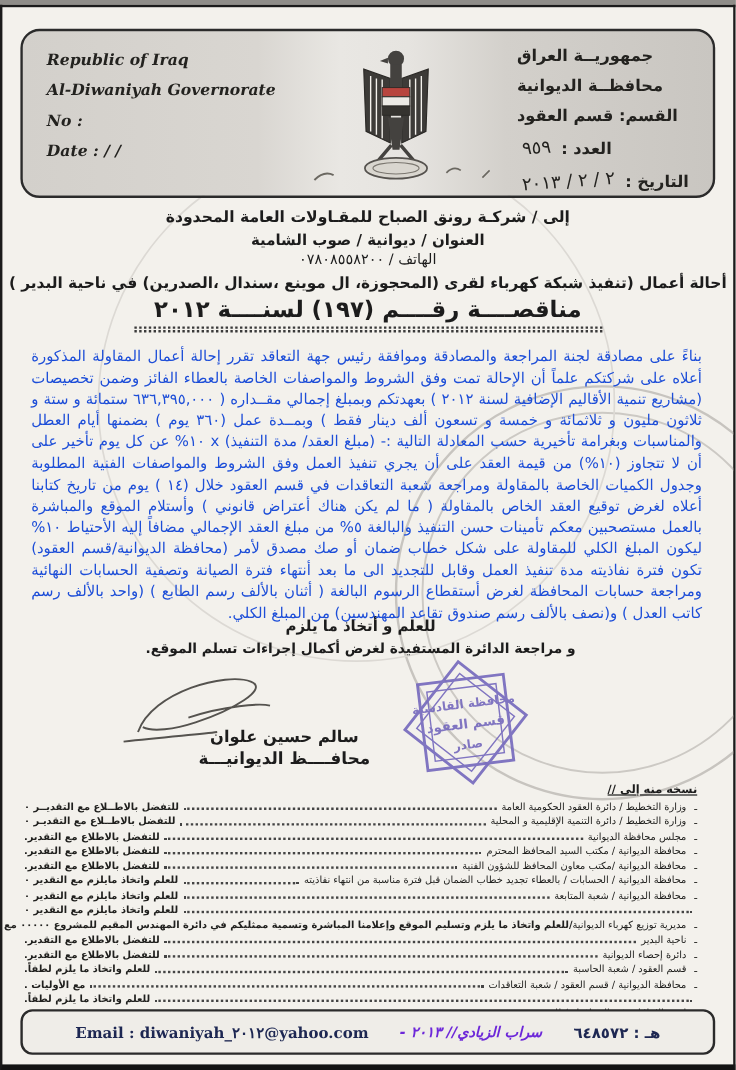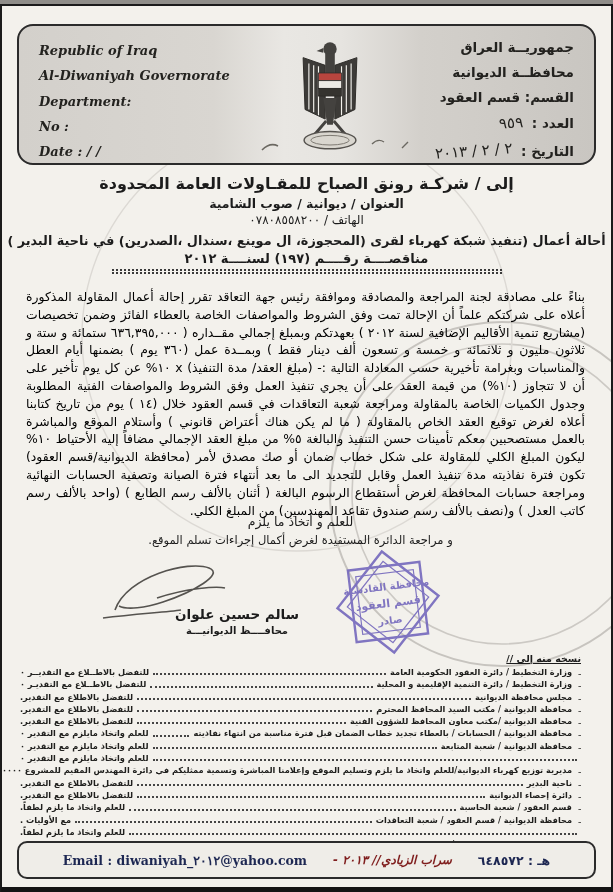--- a/index.html
+++ b/index.html
@@ -15,82 +15,81 @@
   
   .watermark { position:absolute; inset:0; pointer-events:none; z-index:0; }
   
   .hdr {
     position:absolute; top:18px; left:15px; right:15px; height:141px;
     border:2px solid #2b2b2b; border-radius:16px;
     background:linear-gradient(90deg,#d3d0cb 0%,#d9d6d1 34%,#e9e7e3 46%,#e6e4e0 56%,#d3d0cb 70%,#c9c6c1 100%);
     display:flex; justify-content:space-between; z-index:2;
   }
   .hdr-en { padding:12px 0 0 20px; font-family:"DejaVu Serif", serif; font-style:italic; font-weight:700; font-size:13px; line-height:1.95; color:#23221f; }
-  .hdr-ar { padding:9px 20px 10px 0; direction:rtl; text-align:right; font-weight:700; font-size:13.5px; line-height:1.85; color:#23221f; }
+  .hdr-ar { padding:9px 20px 10px 0; direction:rtl; text-align:left; font-weight:700; font-size:13.5px; line-height:1.85; color:#23221f; }
   .hdr-ar .hand { font-weight:400; font-size:15px; display:inline-block; transform:rotate(-4deg); padding:0 4px; }
   .emblem { align-self:center; margin-top:4px; }
   
   .addr { position:absolute; top:168px; left:0; right:0; text-align:center; direction:rtl; z-index:2; }
-  .addr .l1 { font-size:16px; font-weight:700; }
+  .addr .l1 { font-size:13px; font-weight:700; }
   .addr .l2 { font-size:12.5px; font-weight:700; margin-top:3px; }
   .addr .l3 { font-size:12px; font-weight:400; margin-top:2px; letter-spacing:1px; }
   .subject { font-size:12.8px; font-weight:700; margin-top:6px; }
-  .tender  { font-size:13px; font-weight:700; margin-top:3px; letter-spacing:.5px; }
+  .tender  { font-size:19px; font-weight:700; margin-top:3px; letter-spacing:.5px; }
   .dotline { width:390px; margin:3px auto 0; border-top:2px dotted #3a3a3a; border-bottom:2px dotted #3a3a3a; height:5px; }
   
   .bodytext {
     position:absolute; top:282px; left:24px; right:26px;
     direction:rtl; text-align:justify; text-align-last:right;
-    font-size:12.4px; line-height:1.435; font-weight:500; color:#000000; z-index:2;
-  }
-  .closing { position:absolute; left:0; right:12px; text-align:center; direction:rtl; font-weight:400; z-index:2; }
+    font-size:12.4px; line-height:1.435; font-weight:500; color:#1d4ed8; z-index:2;
+  }
+  .closing { position:absolute; left:0; right:12px; text-align:center; direction:rtl; font-weight:700; z-index:2; }
   .closing.c1 { top:508px; font-size:12.5px; }
   .closing.c2 { top:527px; font-size:11.5px; }
   
   .sig-scribble { position:absolute; top:552px; left:95px; z-index:3; }
   .sig-block { position:absolute; top:600px; left:150px; width:170px; text-align:center; direction:rtl; font-weight:700; z-index:3; }
   .sig-name { font-size:13.5px; }
-  .sig-title { font-size:10px; margin-top:3px; }
+  .sig-title { font-size:14px; margin-top:3px; }
   .stamp { position:absolute; top:540px; left:330px; transform:rotate(-7deg); z-index:3; opacity:.9; }
   
   .cc { position:absolute; top:647px; right:30px; left:18px; direction:rtl; z-index:2; }
   .cc-title { font-size:9.5px; font-weight:700; text-decoration:underline; margin-bottom:2px; }
   .cc-row { display:flex; align-items:flex-end; font-size:8.2px; line-height:12.3px; color:#20201e; }
-  .cc-text { white-space:nowrap; font-weight:700;text-align:right; }
+  .cc-text { white-space:nowrap; font-weight:400;text-align:right; }
   .cc-text::before { content:"ـ "; font-weight:400; padding-left:4px; }
   .cc-dots { flex:1 1 auto; border-bottom:2px dotted #444; margin:0 4px 3px 4px; min-width:6px; }
   .cc-dots.no-dots { border-bottom:none; }
   .cc-note { white-space:nowrap; font-weight:600; }
   
   .footer {
     position:absolute; left:15px; right:15px; bottom:8px; height:38px;
     border:2px solid #2b2b2b; border-radius:10px; background:#efede8;
     display:flex; align-items:center; justify-content:center; gap:26px;
     direction:rtl; color:#1d2752; font-weight:700; font-size:12.5px; z-index:2;
   }
-  .footer .scribe { font-style:italic; font-weight:600; font-size:12px; color:#7f1d1d; }
+  .footer .scribe { font-style:italic; font-weight:600; font-size:12px; color:#6d28d9; }
   .footer .email { font-family:"DejaVu Serif", serif; direction:ltr; }
   .pen-marks { position:absolute; top:128px; left:250px; z-index:3; }
 </style>
 </head>
 <body>
 
 <div class="page">
 
   <svg class="watermark" width="613" height="892">
     <circle cx="500" cy="488" r="172" fill="none" stroke="#c7c4bf" stroke-width="2"></circle>
     <circle cx="500" cy="488" r="150" fill="none" stroke="#ccc9c4" stroke-width="1.6"></circle>
     <circle cx="295" cy="330" r="215" fill="none" stroke="#dcd9d4" stroke-width="1.4"></circle>
   </svg>
 
   <div class="hdr">
     <div class="hdr-en">
       <div>Republic of Iraq</div>
       <div>Al-Diwaniyah Governorate</div>
-      <div>Department:</div>
       <div>No :</div>
       <div>Date :    /    /</div>
     </div>
 
     <svg class="emblem" width="96" height="124" viewBox="0 0 100 126">
       <g fill="#3d3b38" stroke="#2c2a27" stroke-width="1">
         <path d="M22 22 L45 30 L45 86 L24 76 Z"></path>
         <path d="M78 22 L55 30 L55 86 L76 76 Z"></path>
       </g>
       <g stroke="#f3f1ec" stroke-width="1.2">

